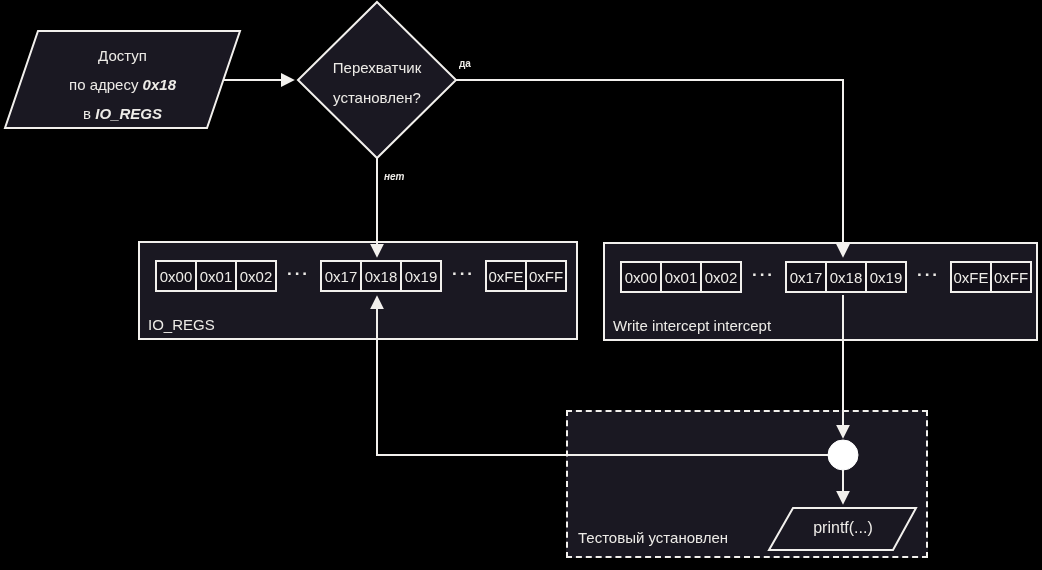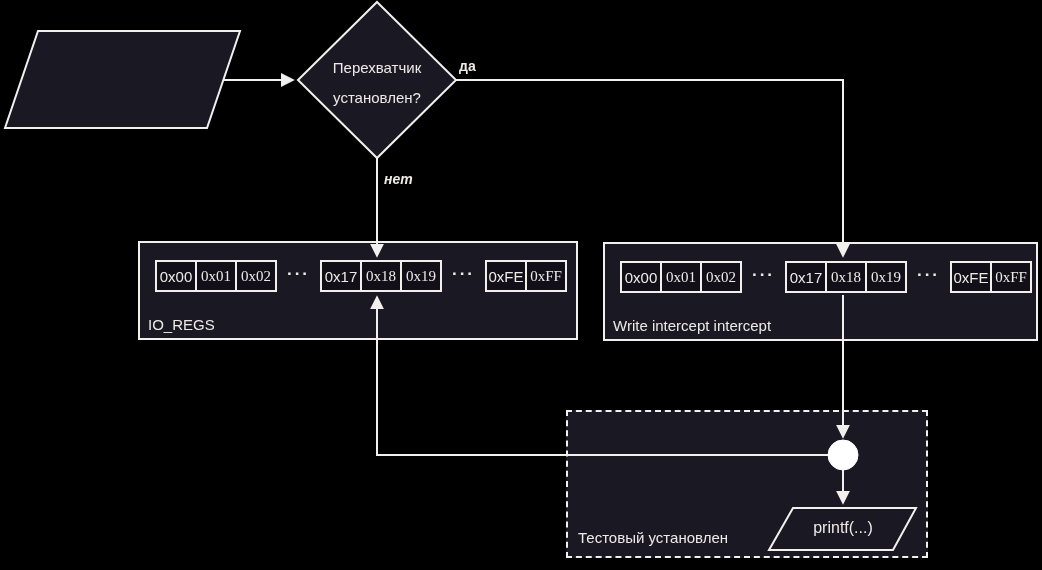--- a/index.html
+++ b/index.html
@@ -32,21 +32,21 @@
     display:flex;align-items:center;gap:10px;
   }
   .cellgroup{display:flex;}
   .cell{
     width:42px;height:32px;box-sizing:border-box;
     border:2px solid var(--stroke);
     background:var(--cell-fill);
     display:flex;align-items:center;justify-content:center;
     font-size:15px;color:var(--text);
   }
-  .cell + .cell{margin-left:-2px;font-family:Liberation Serif, serif;}
+  .cell + .cell{margin-left:-2px;}
   .dots{
     color:var(--text);font-weight:bold;font-size:17px;letter-spacing:2px;
     padding-bottom:4px;
   }
   .memlabel{
     position:absolute;left:8px;bottom:5px;
     font-size:15px;color:var(--text);white-space:nowrap;
   }
   .memlabel.inset{left:10px;bottom:10px;}
   
@@ -60,21 +60,21 @@
   
   .nodetext{
     position:absolute;text-align:center;color:var(--text);
     white-space:nowrap;
   }
   .start-text{left:10px;top:41px;width:225px;font-size:15px;line-height:29px;}
   .decision-text{left:297px;top:53px;width:160px;font-size:15px;line-height:30px;}
   .printf-text{left:773px;top:519px;width:140px;font-size:16px;}
   .bi{font-weight:bold;font-style:italic;}
   .edgelabel{
-    position:absolute;font-size:14px;font-weight:bold;color:var(--text);
+    position:absolute;font-size:10px;font-weight:bold;color:var(--text);
     white-space:nowrap;
   }
   .yes-label{left:459px;top:58px;}
   .no-label{left:384px;top:171px;font-style:italic;}
 </style>
 </head>
 <body>
 
 <div class="canvas">
 
@@ -147,20 +147,25 @@
 
     <path class="line" d="M377,158 L377,255" marker-end="url(#arrow)"></path>
 
     <path class="line" d="M828,455 L377,455 L377,298" marker-end="url(#arrow)"></path>
 
     <path class="line" d="M843,470 L843,502" marker-end="url(#arrow)"></path>
 
     <circle class="dot" cx="843" cy="455" r="15"></circle>
   </svg>
 
+  <div class="nodetext start-text">
+    <div>Доступ</div>
+    <div><span>по адресу </span><span class="bi">0x18</span></div>
+    <div><span>в </span><span class="bi">IO_REGS</span></div>
+  </div>
 
   <div class="nodetext decision-text">
     <div>Перехватчик</div>
     <div>установлен?</div>
   </div>
 
   <div class="nodetext printf-text">printf(...)</div>
 
   <div class="edgelabel yes-label">да</div>
   <div class="edgelabel no-label">нет</div>

